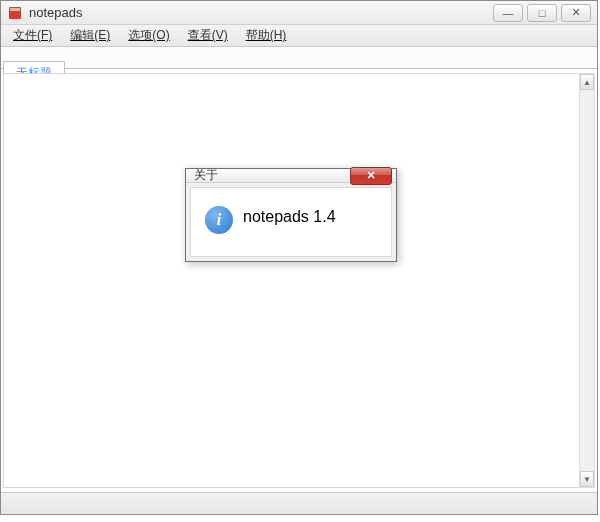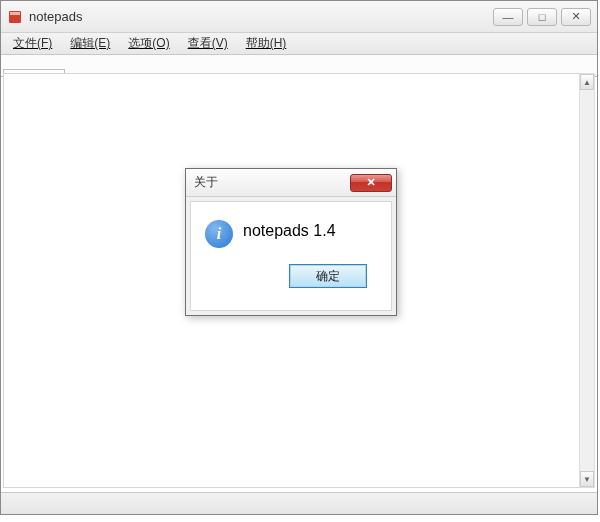--- a/index.html
+++ b/index.html
@@ -12,21 +12,21 @@
     overflow: hidden;
   }
   .window {
     width: 598px;
     height: 515px;
     border: 1px solid #8a8a8a;
     background: #fff;
     position: relative;
   }
   .titlebar {
-    height: 32px;
+    height: 24px;
     background: linear-gradient(to bottom, #f7f7f7, #eaeaea);
     display: flex;
     align-items: center;
     padding: 0 6px;
     border-bottom: 1px solid #d0d0d0;
   }
   .app-icon {
     width: 16px;
     height: 16px;
     margin-right: 6px;
@@ -133,21 +133,21 @@
   .dialog {
     position: absolute;
     left: 184px;
     top: 167px;
     width: 212px;
     border: 1px solid #707070;
     background: #f0f0f0;
     box-shadow: 2px 2px 8px rgba(0,0,0,0.25);
   }
   .dialog-titlebar {
-    height: 28px;
+    height: 14px;
     background: linear-gradient(to bottom, #fdfdfd, #ececec);
     display: flex;
     align-items: center;
     padding: 0 4px 0 8px;
     border-bottom: 1px solid #cfcfcf;
   }
   .dialog-title {
     flex: 1;
     font-size: 12px;
     color: #333;
@@ -265,18 +265,15 @@
       <span class="dialog-title">关于</span>
       <div class="dialog-close">
         <span>✕</span>
       </div>
     </div>
     <div class="dialog-body">
       <div class="dialog-row">
         <div class="info-icon">i</div>
         <span class="dialog-text">notepads 1.4</span>
       </div>
-      <div class="dialog-footer">
-        <div class="ok-button">确定</div>
-      </div>
     </div>
   </div>
 </div>
 
 </body></html>

